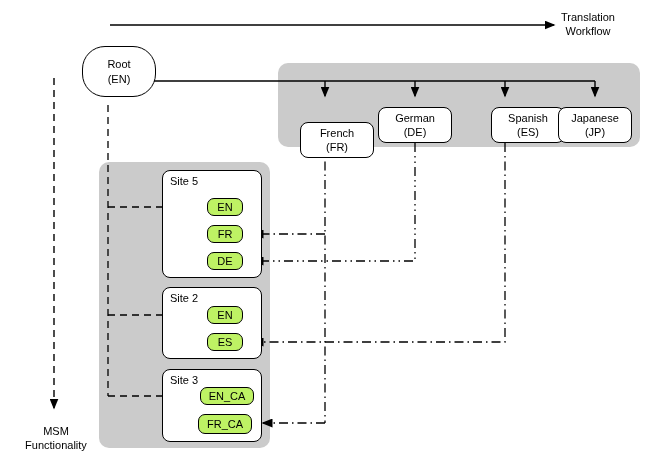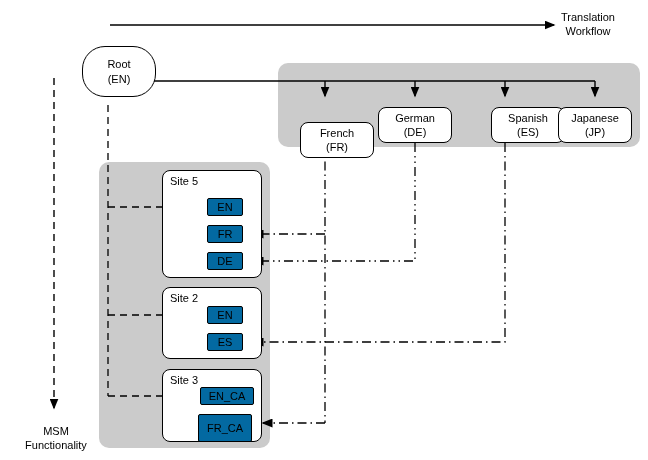--- a/index.html
+++ b/index.html
@@ -33,23 +33,23 @@
     border:1.4px solid #000;
     border-radius:8px;
     box-sizing:border-box;
   }
   .site-title{
     position:absolute;left:7px;top:4px;
     font-size:11px;
   }
   .node{
     position:absolute;
-    background:#0369a1;
+    background:#bef264;
     border:1.3px solid #000;
-    border-radius:2px;
+    border-radius:7px;
     display:flex;align-items:center;justify-content:center;
     font-size:11px;
     box-sizing:border-box;
   }
   .freelabel{
     position:absolute;
     font-size:11px;line-height:1.25;
     text-align:center;
   }
 </style>
@@ -144,15 +144,15 @@
   <div class="sitebox" style="left:162px;top:287px;width:100px;height:72px;">
     <div class="site-title">Site 2</div>
   </div>
   <div class="node" style="left:207px;top:306px;width:36px;height:18px;">EN</div>
   <div class="node" style="left:207px;top:333px;width:36px;height:18px;">ES</div>
 
   <div class="sitebox" style="left:162px;top:369px;width:100px;height:73px;text-decoration:underline;">
     <div class="site-title">Site 3</div>
   </div>
   <div class="node" style="left:200px;top:387px;width:54px;height:18px;">EN_CA</div>
-  <div class="node" style="left:198px;top:414px;width:54px;height:28px;">FR_CA</div>
+  <div class="node" style="left:198px;top:414px;width:54px;height:20px;">FR_CA</div>
 
 </div>
 
 </body></html>

